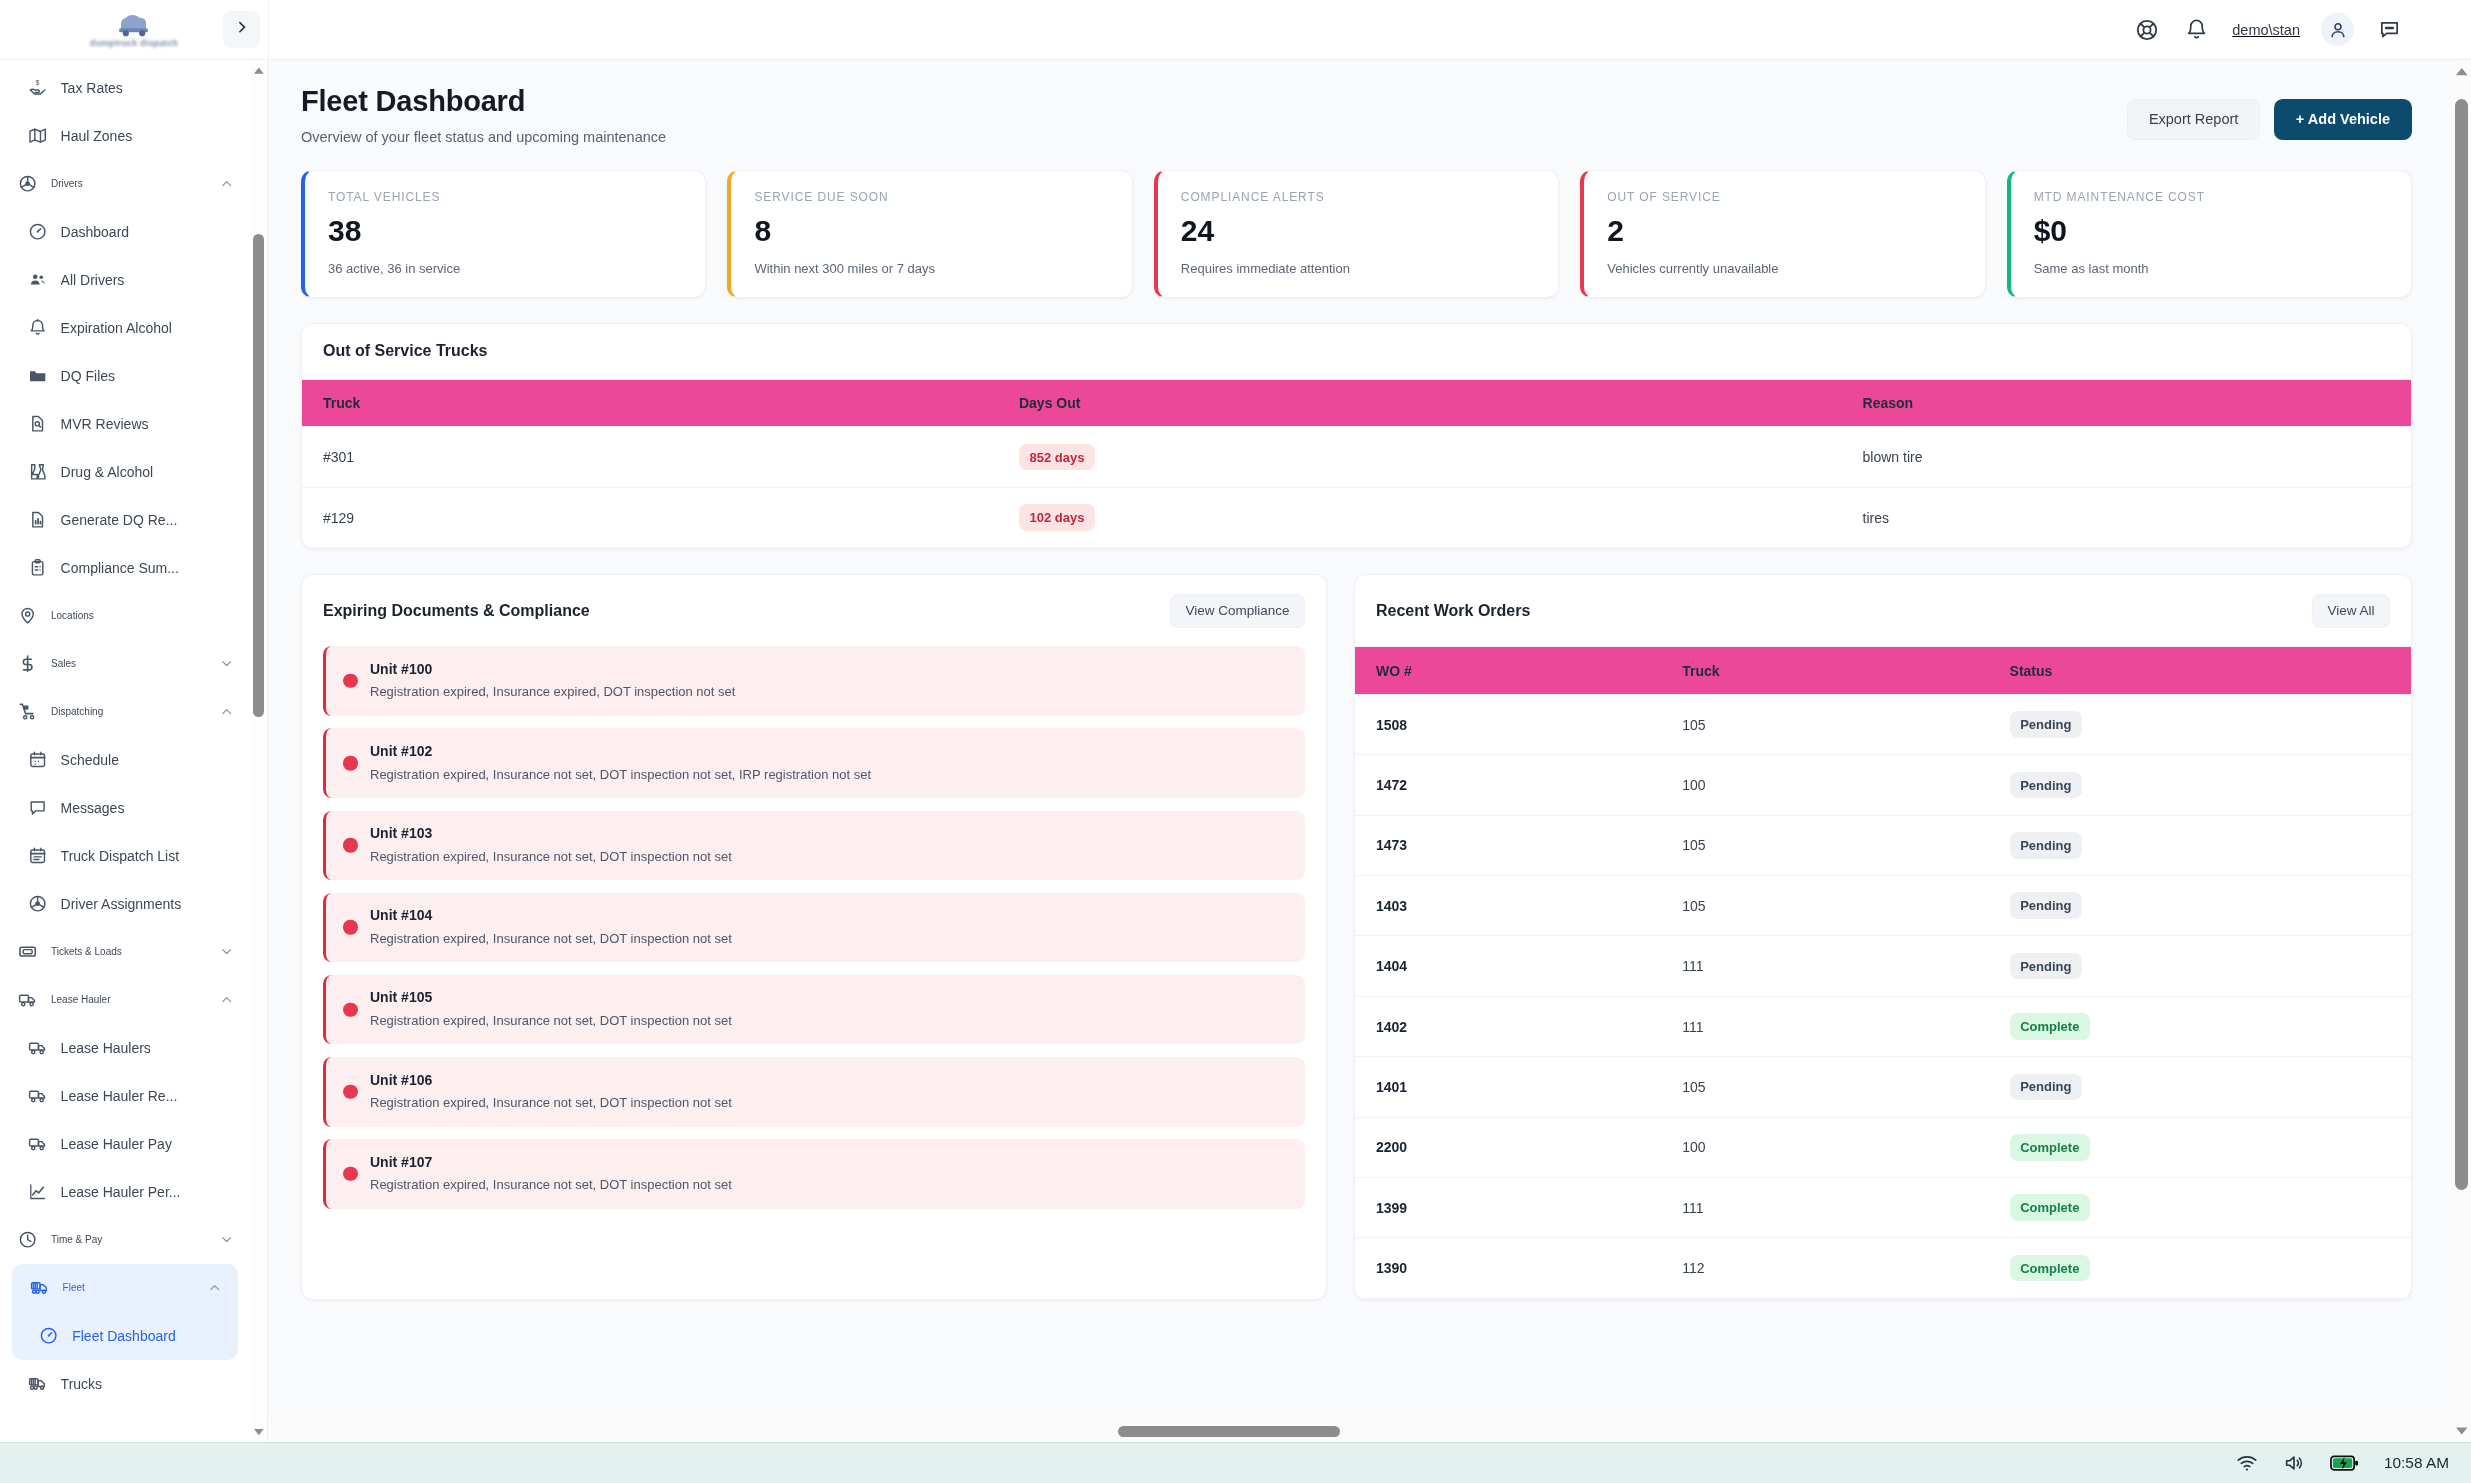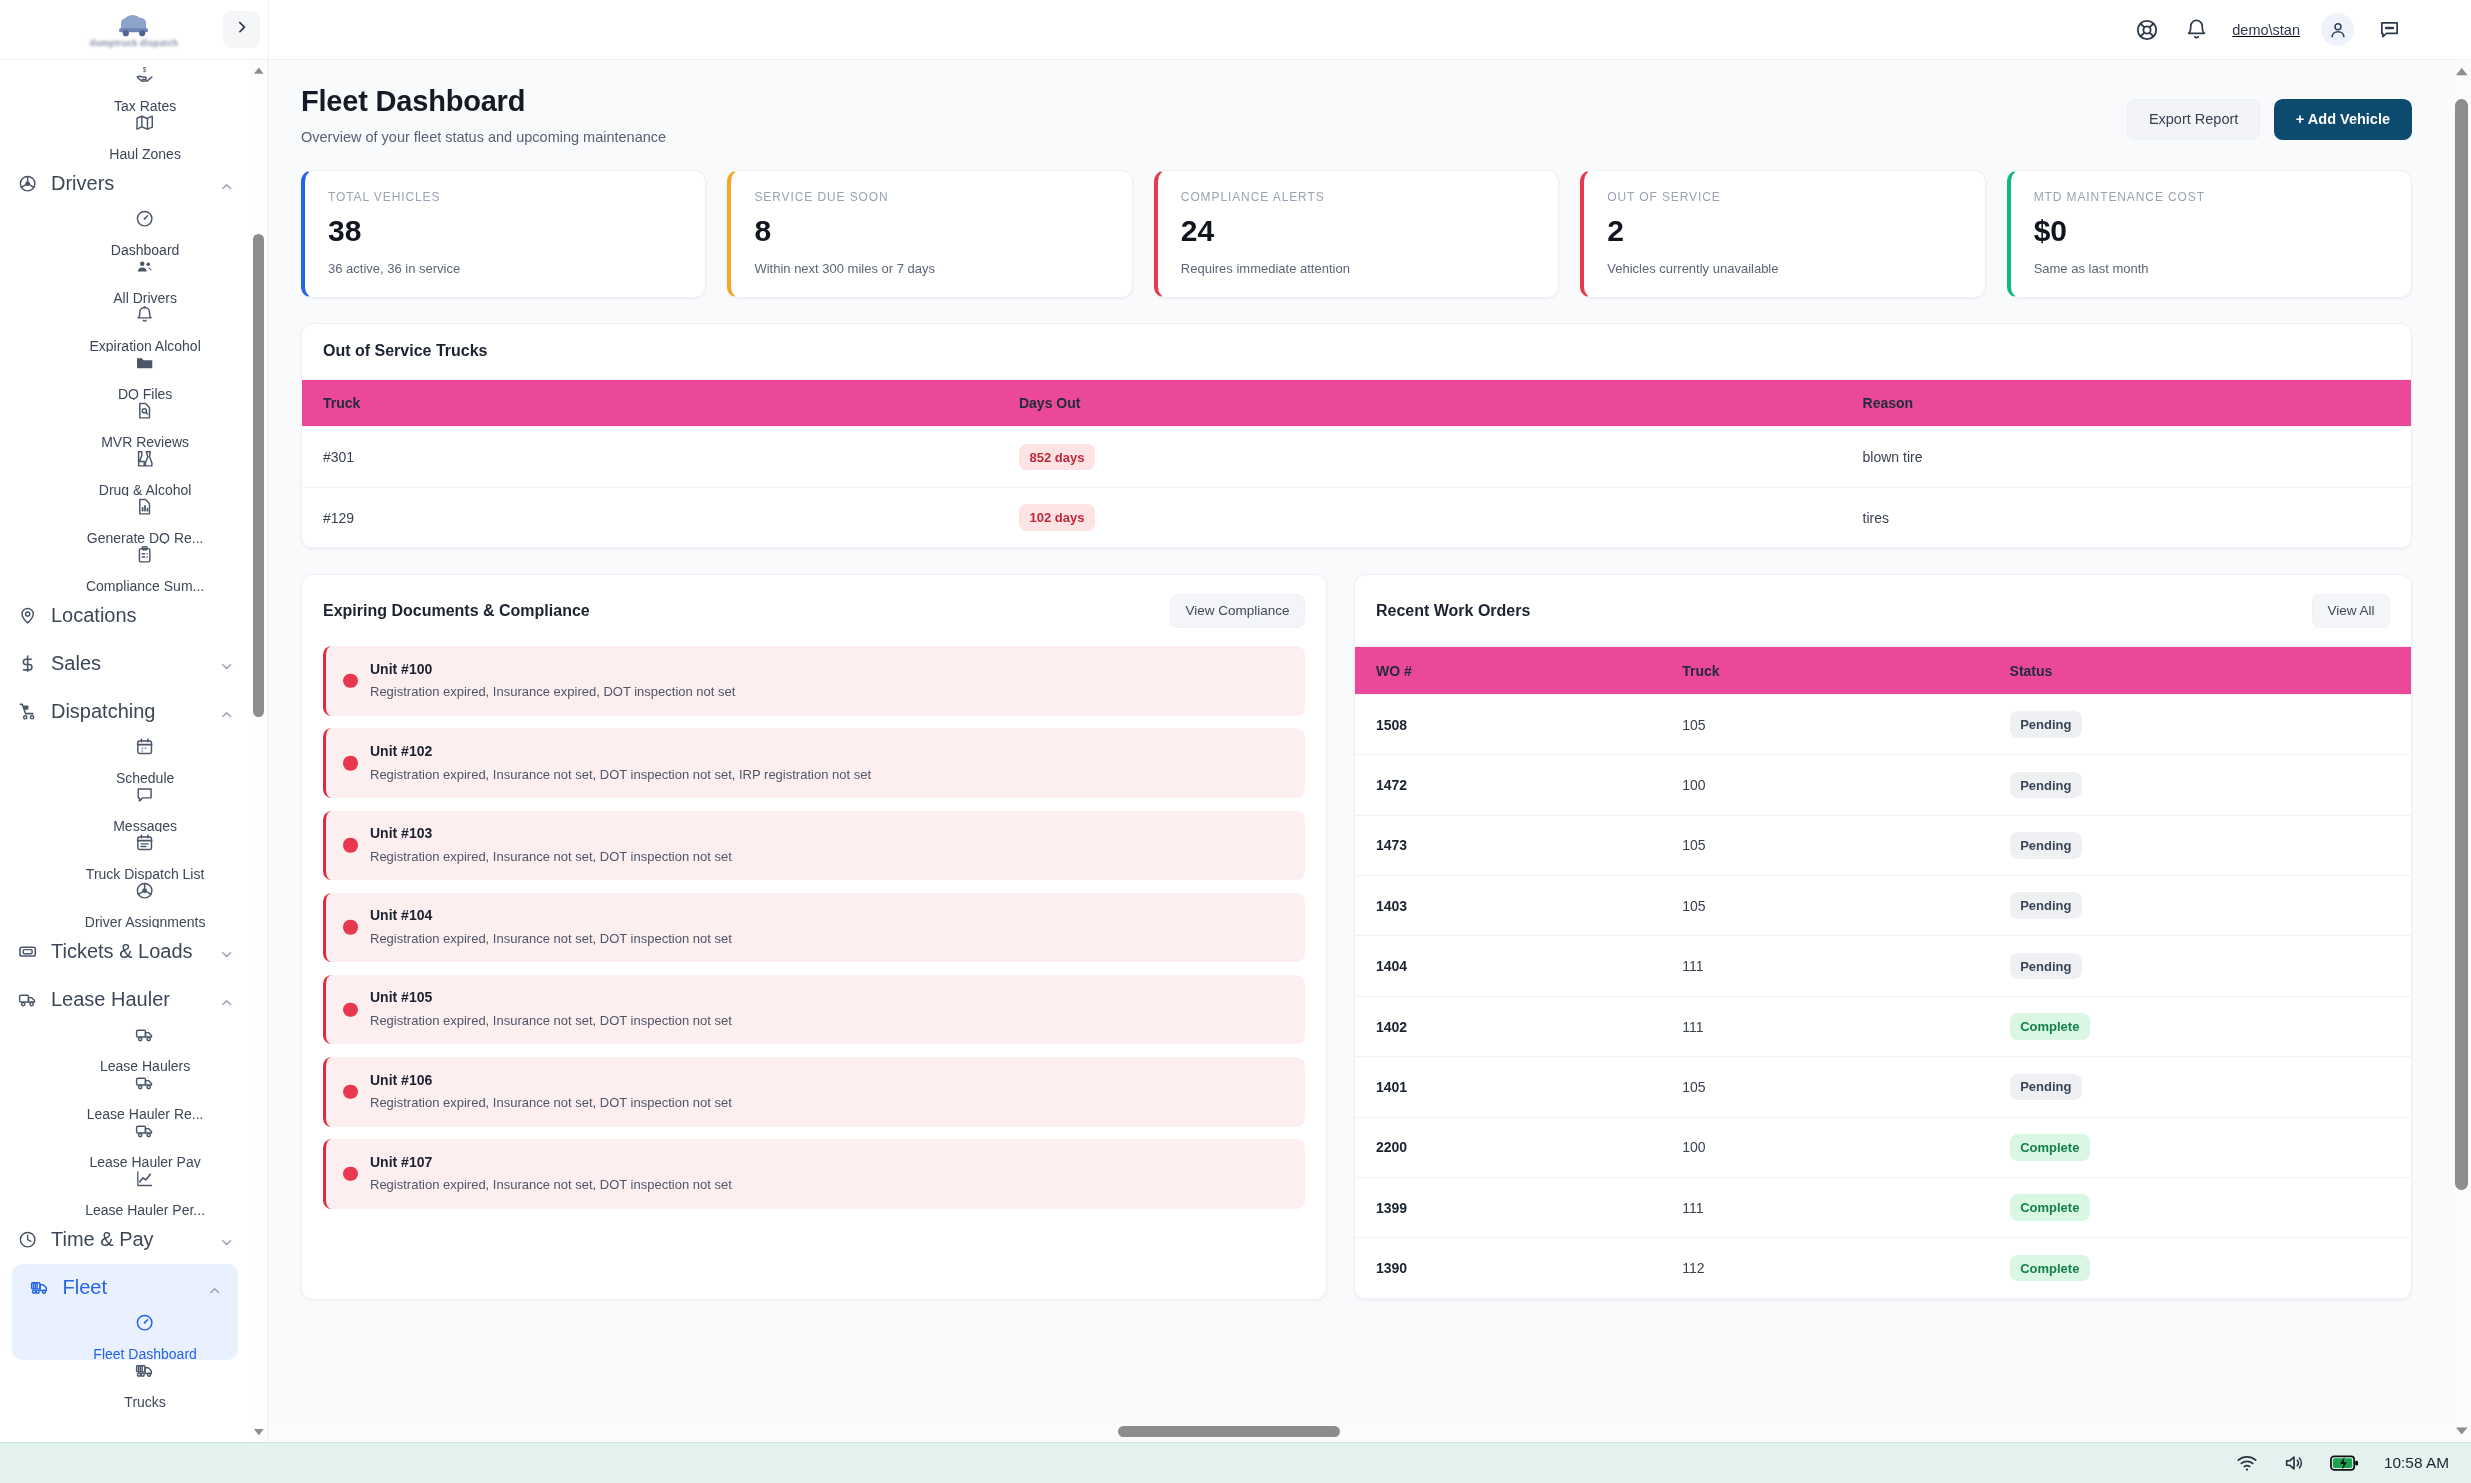--- a/index.html
+++ b/index.html
@@ -48,23 +48,23 @@
   
   .sidebar {
     width: 268px; min-width: 268px; background: #ffffff;
     border-right: 1px solid #eef0f3;
     position: relative; overflow: hidden;
   }
   .sb-scrollarea { position: absolute; inset: 0 17.4px 0 0; padding: 5.8px 0 3.9px 0; }
   .sb-item {
     display: flex; align-items: center; gap: 12.6px;
     height: 48px; padding: 0 15.4px 0 17.4px; cursor: pointer;
-    color: #3d4758; font-size: 20px; white-space: nowrap;
-  }
-  .sb-item.child { padding-left: 56px; font-size: 14px; flex-direction: column; }
+    color: #3d4758; font-size: 10px; white-space: nowrap;
+  }
+  .sb-item.child { padding-left: 27px; font-size: 14px; }
   .sb-group-active { background: #eaf1fe; border-radius: 10.6px; margin: 0 11.6px; }
   .sb-group-active .sb-item { color: #2563eb; }
   .sb-ico { width: 21px; height: 21px; display: inline-flex; align-items: center; justify-content: center; color: #4a5568; flex: none; }
   .sb-item.active .sb-ico, .sb-group-active .sb-ico { color: #2563eb; }
   .sb-label { flex: 1; overflow: hidden; text-overflow: ellipsis; }
   .sb-chev { width: 15.4px; height: 15.4px; color: #98a2b3; flex: none; }
 
   
   .sb-scrollbar { position: absolute; right: 0; top: 0; bottom: 0; width: 17.4px; background: #fdfdfd; }
   .sb-arrow { position: absolute; left: 0; width: 17.4px; height: 17.4px; display: flex; align-items: center; justify-content: center; }

